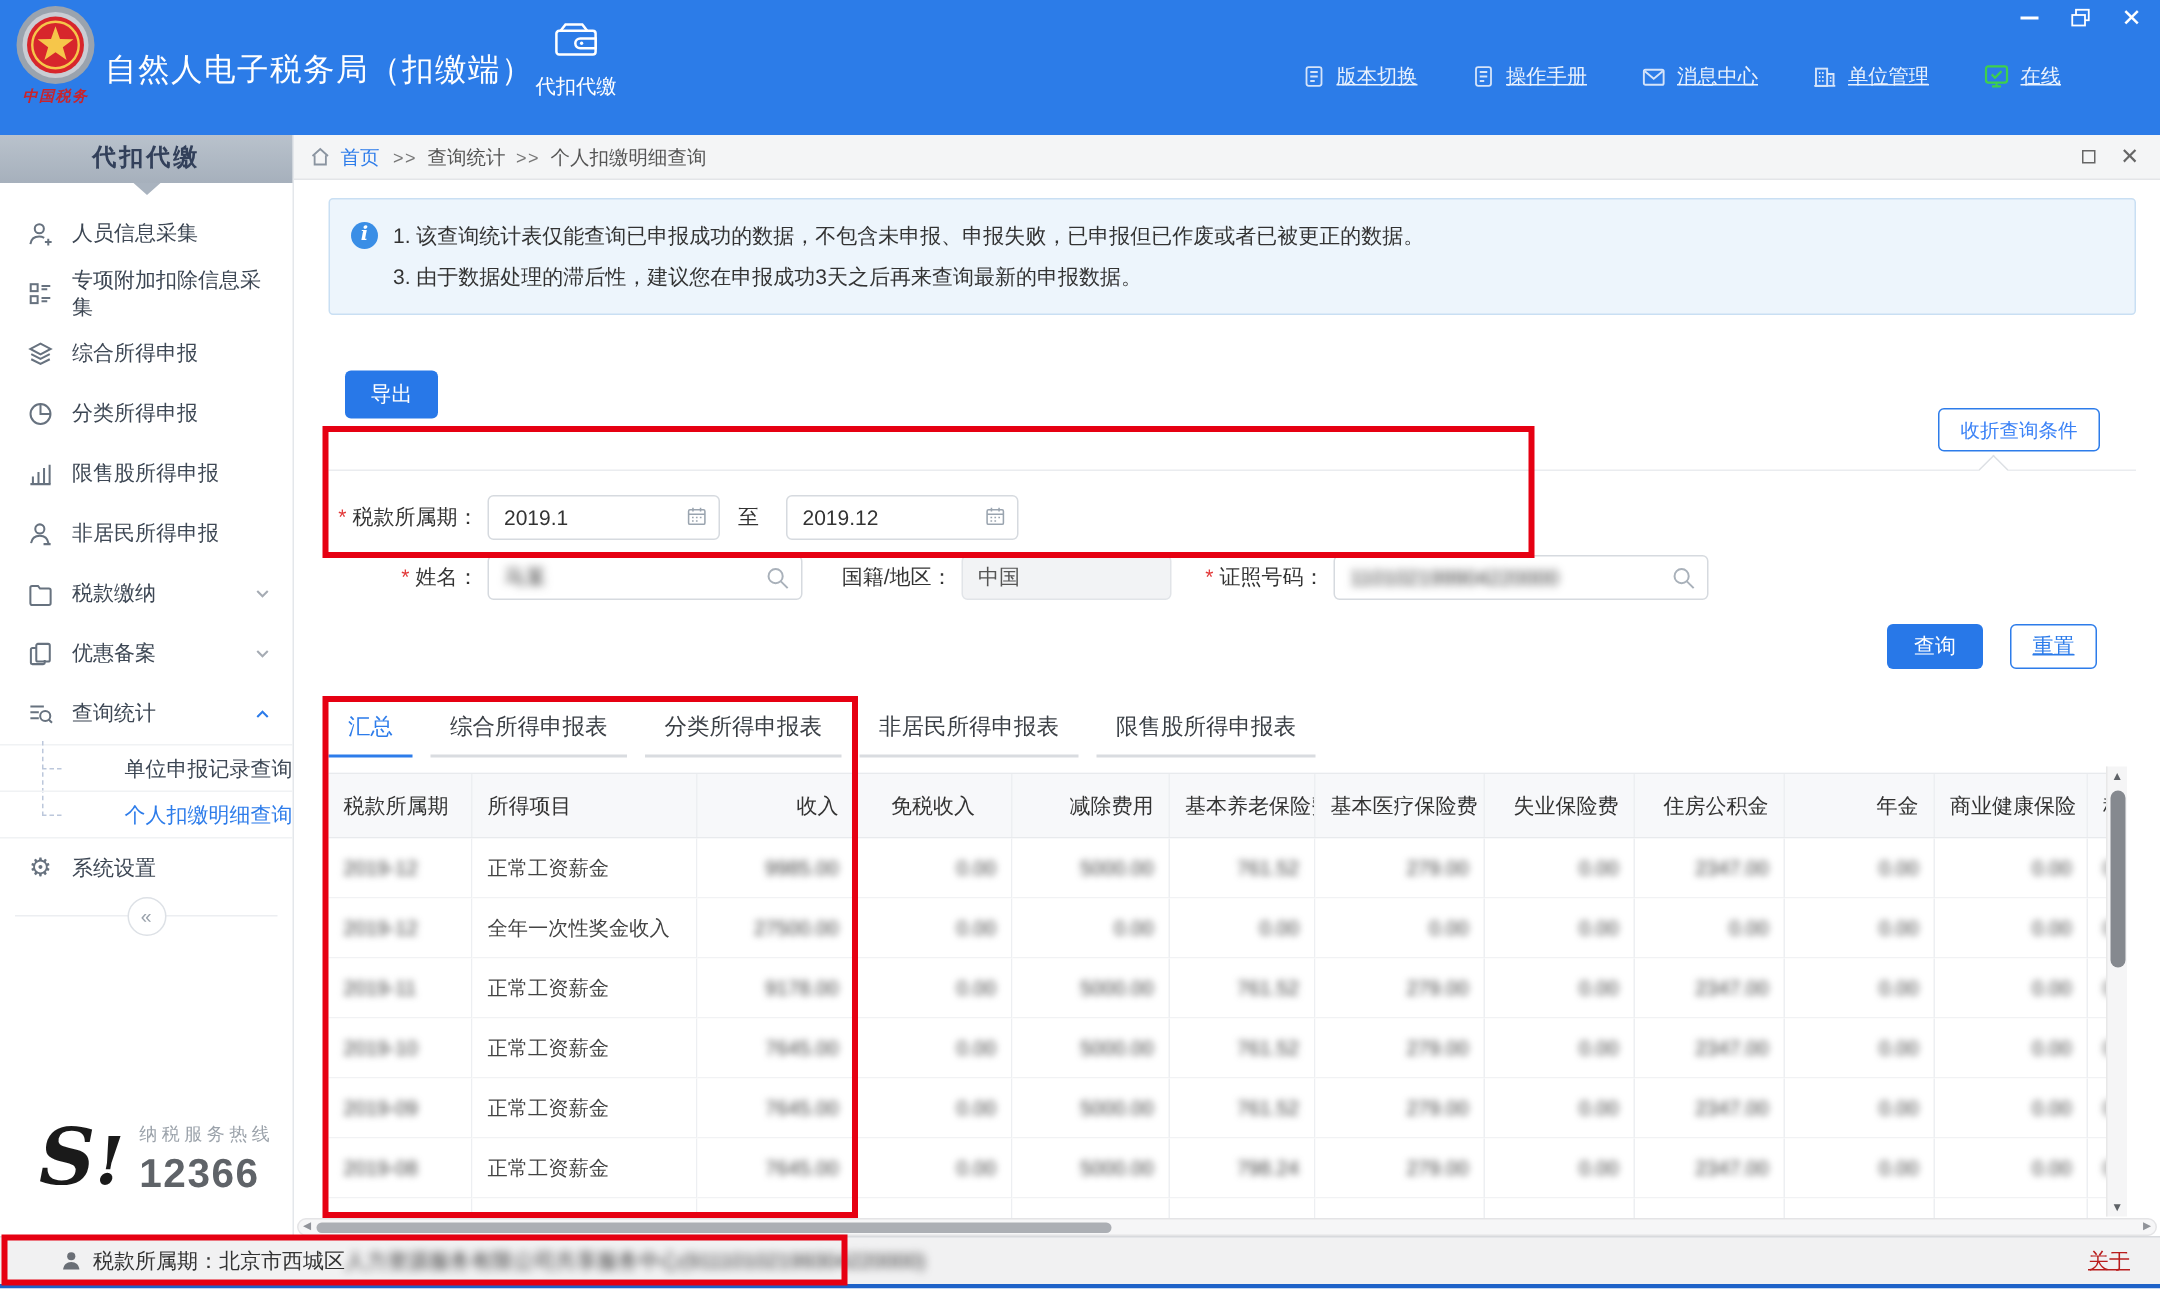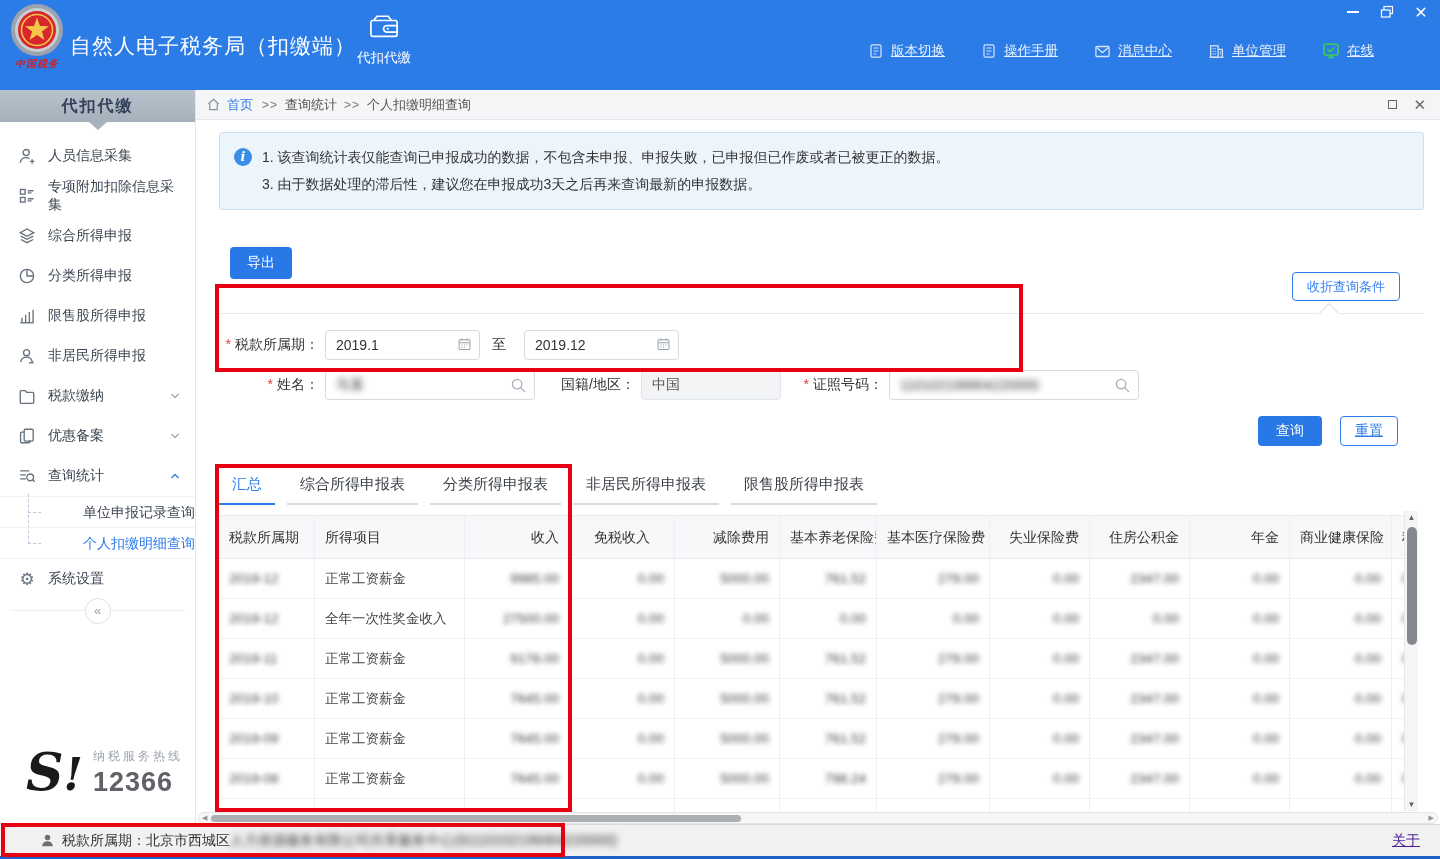--- a/index.html
+++ b/index.html
@@ -92,21 +92,21 @@
 .v-scroll { position:absolute; left:1404px; top:511px; width:14px; height:300px; background:#F5F5F6; border-left:1px solid #E8E8E8; z-index:6; }
 .v-scroll .arr { position:absolute; left:0; width:13px; text-align:center; font-size:8px; color:#5F6368; cursor:pointer; }
 .v-thumb { position:absolute; left:2px; top:16px; width:10px; height:118px; background:#85898F; border-radius:6px; cursor:grab; }
 .h-scroll { position:absolute; left:198px; top:812px; width:1240px; height:12px; background:#F6F6F7; border:1px solid #E4E4E6; border-radius:6px; z-index:6; }
 .h-thumb { position:absolute; left:12px; top:1.5px; width:530px; height:7px; background:#ACAFB4; border-radius:4px; cursor:grab; }
 .h-arr { position:absolute; top:0; font-size:7px; color:#909399; line-height:10px; cursor:pointer; }
 
 
 .statusbar { position:absolute; left:0; top:824px; width:1440px; height:32px; background:#F1F1F2; border-top:1px solid #D8DADD; display:flex; align-items:center; padding:0 20px 0 40px; font-size:14px; color:#333; z-index:5; }
 .statusbar .sb-ic { margin-right:7px; display:flex; }
-.about { margin-left:auto; color:#4c1d95; text-decoration:underline; cursor:pointer; font-size:14px; }
+.about { margin-left:auto; color:#b91c1c; text-decoration:underline; cursor:pointer; font-size:14px; }
 .footer-strip { position:absolute; left:0; top:856px; width:1440px; height:3px; background:#1E62C8; z-index:7; }
 
 
 .red-box { position:absolute; border:4px solid #E60012; z-index:60; pointer-events:none; }
 #rb-filters { left:215px; top:284px; width:808px; height:88px; }
 #rb-table { left:215px; top:464px; width:357px; height:348px; }
 #rb-status { left:1px; top:823px; width:564px; height:34px; }
 </style>
 </head>
 <body>

